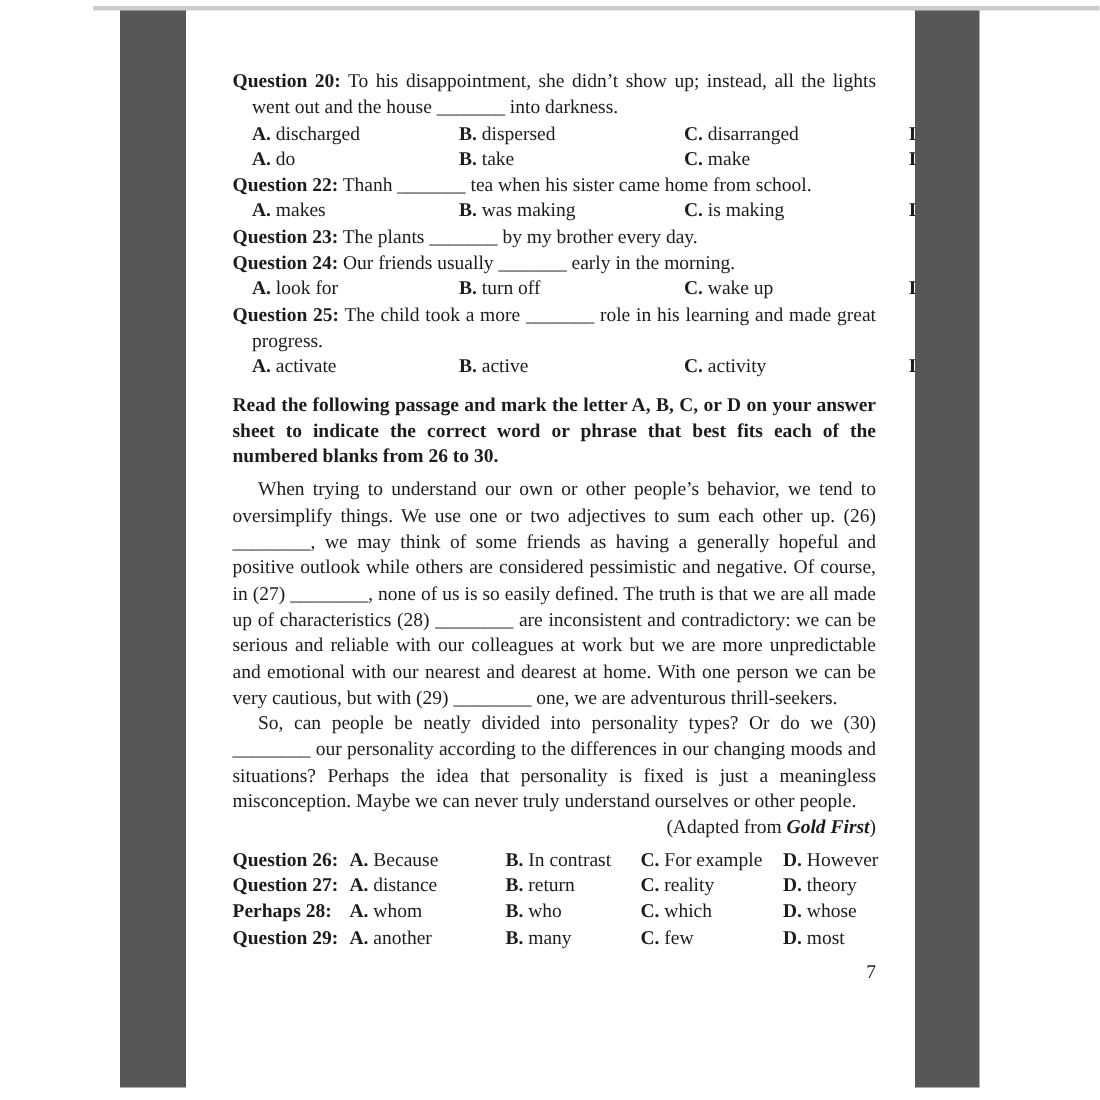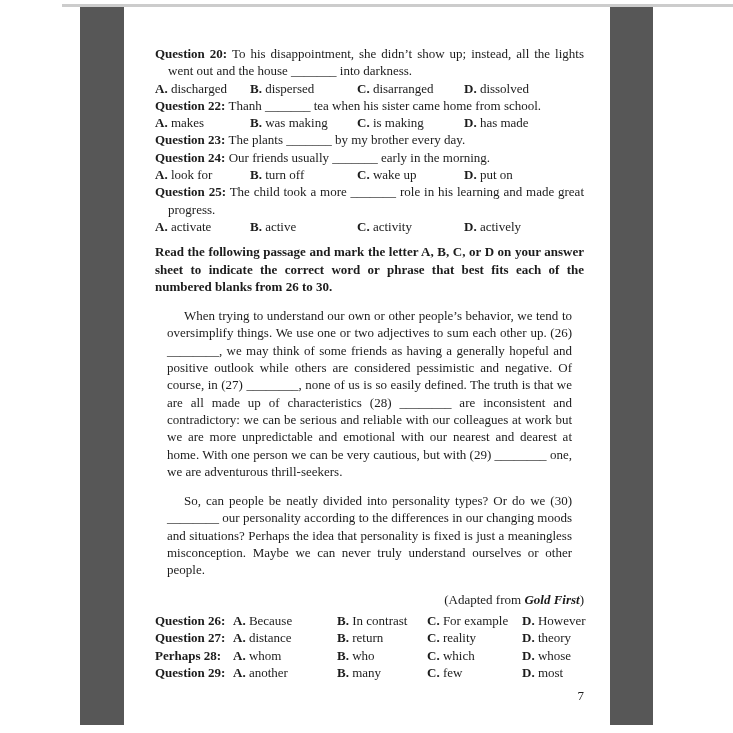--- a/index.html
+++ b/index.html
@@ -18,23 +18,23 @@
   .bar-right { left: 610px; width: 43px; }
   .page {
     position: absolute; left: 124px; top: 0;
     width: 486px; height: 733px;
     background: #ffffff; z-index: 2;
     padding: 45px 26px 0 31px;
     font-size: 13px; line-height: 17.3px;
     overflow: hidden;
   }
   .qtext { margin: 0; padding-left: 13px; text-indent: -13px; text-align: justify; }
-  .opts4 { display: grid; grid-template-columns: 95px 107px 107px auto; white-space: nowrap; }
+  .opts4 { display: grid; grid-template-columns: 95px 107px 107px auto; margin-left: 13px; white-space: nowrap; gap: 43px; }
   .instruction { font-weight: bold; text-align: justify; margin: 8px 0 5px 0; }
-  .para { text-align: justify; text-indent: 17px; margin: 12px; }
+  .para { text-align: justify; text-indent: 17px; margin: 0; }
   .credit { text-align: right; margin: 0; }
   .credit .src { font-style: italic; font-weight: bold; }
   .qrows { margin-top: 4px; font-family: Liberation Serif, serif; }
   .qrow { display: grid; grid-template-columns: 78px 104px 90px 95px auto; white-space: nowrap; }
   .page-num { text-align: right; margin-top: 6px; }
   b { font-weight: bold; }
 </style>
 </head>
 <body>
 
@@ -49,20 +49,26 @@
       <p class="qtext"><b>Question 20:</b> <span>To his disappointment, she didn’t show up; instead, all the lights went out and the house _______ into darkness.</span></p>
       <div class="opts4">
         <span class="opt"><b>A.</b> <span>discharged</span></span>
         <span class="opt"><b>B.</b> <span>dispersed</span></span>
         <span class="opt"><b>C.</b> <span>disarranged</span></span>
         <span class="opt"><b>D.</b> <span>dissolved</span></span>
       </div>
     </div>
 
     <div>
+      <div class="opts4">
+        <span class="opt"><b>A.</b> <span>do</span></span>
+        <span class="opt"><b>B.</b> <span>take</span></span>
+        <span class="opt"><b>C.</b> <span>make</span></span>
+        <span class="opt"><b>D.</b> <span>turn</span></span>
+      </div>
     </div>
 
     <div>
       <p class="qtext"><b>Question 22:</b> <span>Thanh _______ tea when his sister came home from school.</span></p>
       <div class="opts4">
         <span class="opt"><b>A.</b> <span>makes</span></span>
         <span class="opt"><b>B.</b> <span>was making</span></span>
         <span class="opt"><b>C.</b> <span>is making</span></span>
         <span class="opt"><b>D.</b> <span>has made</span></span>
       </div>

